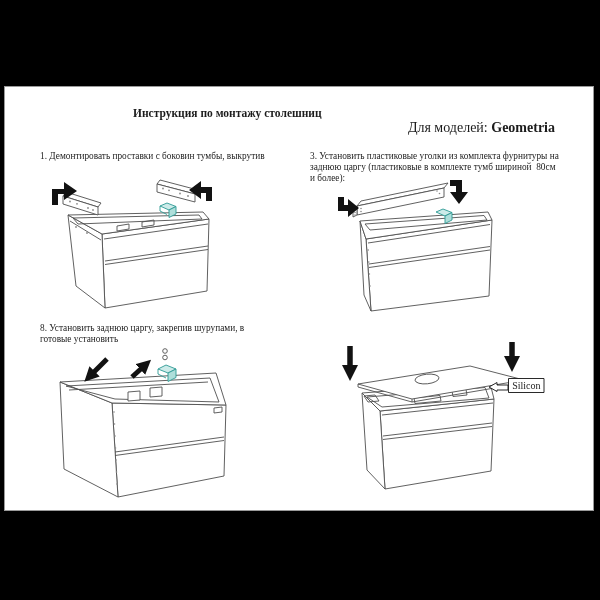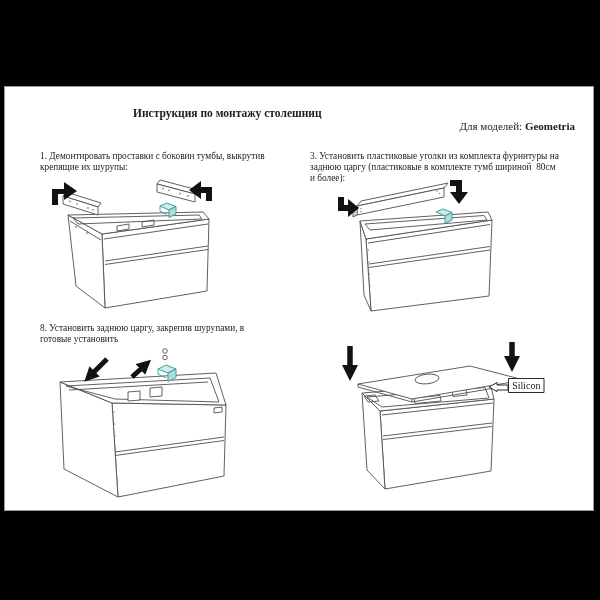--- a/index.html
+++ b/index.html
@@ -1,21 +1,21 @@
 <!DOCTYPE html>
 <html><head>
 <meta charset="utf-8">
 <style>
   html,body{margin:0;padding:0;background:#000;}
   .screen{position:relative;width:600px;height:600px;background:#000;overflow:hidden;
           font-family:"Liberation Serif",serif;color:#1c1c1c;}
   .page{position:absolute;left:4px;top:86px;width:590px;height:425px;background:#fff;
         border:1px solid #9a9a9a;box-sizing:border-box;}
   .title{position:absolute;left:128px;top:20px;font-size:11.5px;font-weight:bold;white-space:nowrap;}
-  .models{position:absolute;right:18px;top:33px;font-size:11px;white-space:nowrap;text-align:right;}
+  .models{position:absolute;right:38px;top:33px;font-size:14px;white-space:nowrap;text-align:right;}
   .models .b{font-weight:bold;}
   .step{position:absolute;font-size:9.3px;line-height:10.8px;}
   .s1{left:35px;top:64px;}
   .s2{left:305px;top:64px;}
   .s3{left:35px;top:236px;}
   .s4{left:305px;top:236px;}
   svg.diagrams{position:absolute;left:-5px;top:-87px;width:600px;height:600px;}
   .ln{white-space:pre;}
 </style>
 </head>
@@ -23,21 +23,20 @@
 
 <div class="screen">
   <div class="page">
 
     <div class="title">Инструкция по монтажу столешниц</div>
 
     <div class="models"><span>Для моделей: </span><span class="b">Geometria</span></div>
 
     <div class="step s1">
       <div class="ln">1. Демонтировать проставки с боковин тумбы, выкрутив</div>
-      <div class="ln">крепящие их шурупы:</div>
     </div>
 
     <div class="step s2">
       <div class="ln">3. Установить пластиковые уголки из комплекта фурнитуры на</div>
       <div class="ln">заднюю царгу (пластиковые в комплекте тумб шириной  80см</div>
       <div class="ln">и более):</div>
     </div>
 
     <div class="step s3">
       <div class="ln">8. Установить заднюю царгу, закрепив шурупами, в</div>

